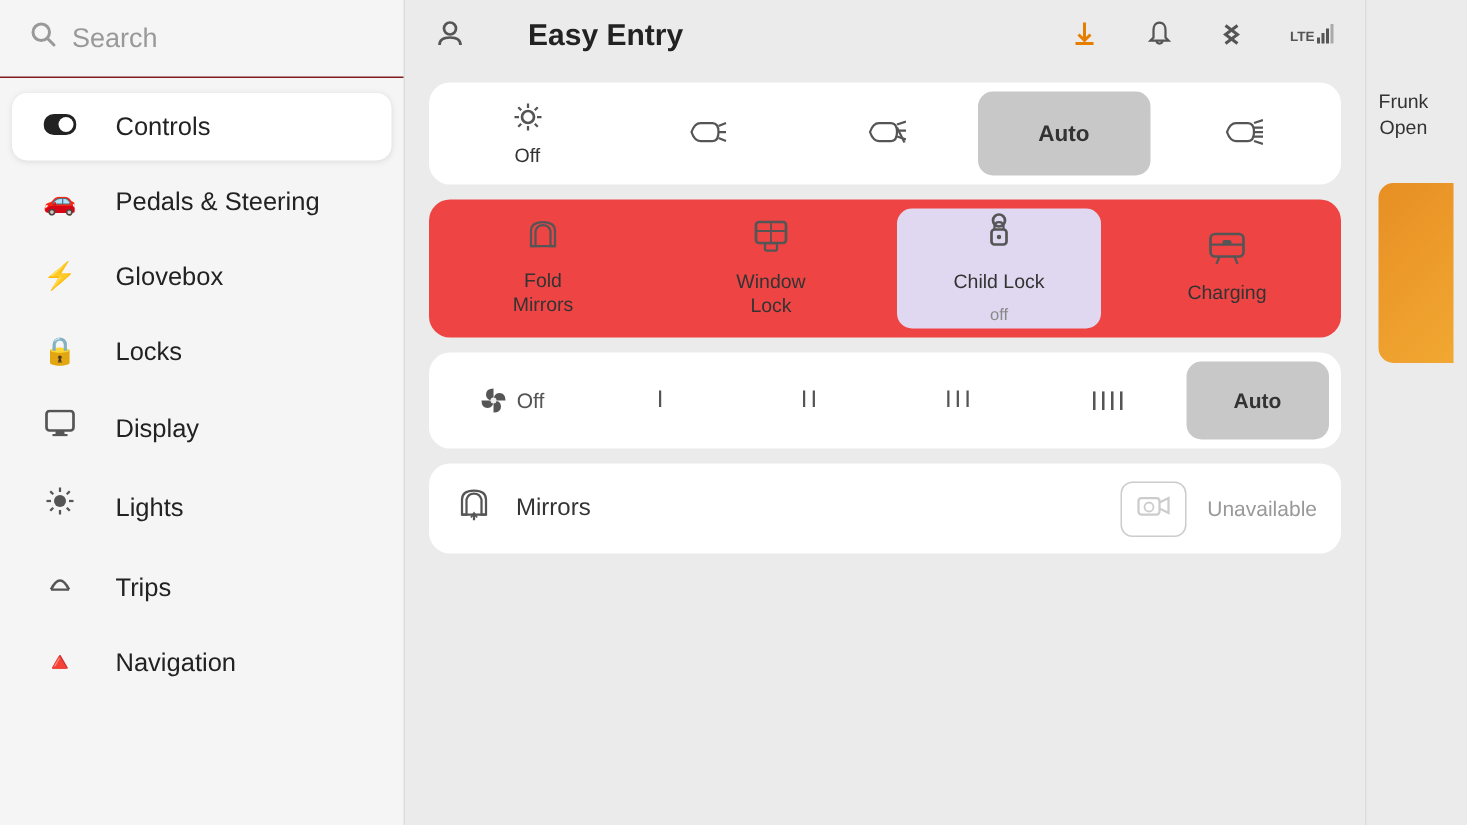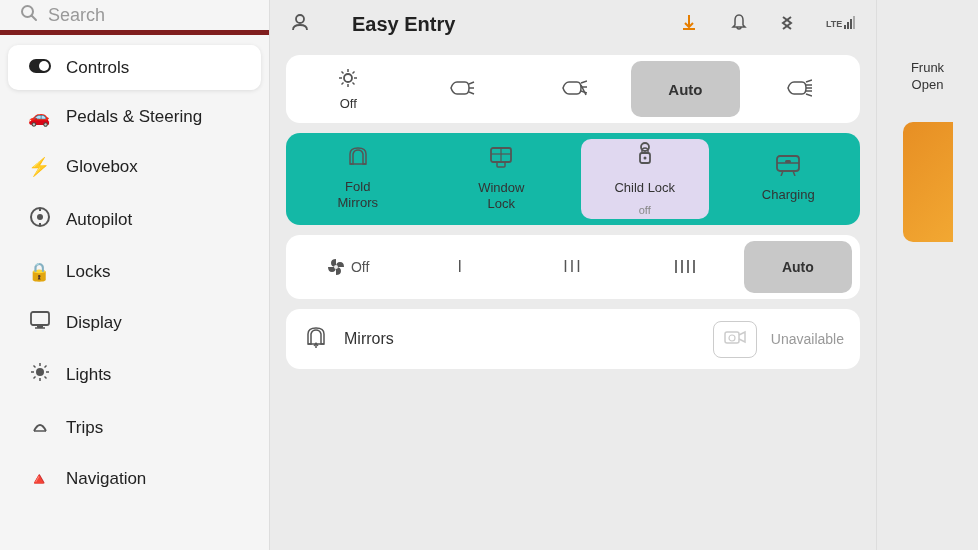--- a/index.html
+++ b/index.html
@@ -20,23 +20,23 @@
       height: 550px;
       display: flex;
       flex-direction: column;
       padding: 0;
       border-right: 1px solid #ddd;
     }
 
     .search-bar {
       display: flex;
       align-items: center;
-      padding: 4px 20px;
+      padding: 14px 20px;
       gap: 10px;
-      border-bottom: 5px solid #7f1d1d;
+      border-bottom: 1px solid #7f1d1d;
     }
 
     .search-bar .search-icon-wrap {
       color: #888;
       font-size: 16px;
     }
 
     .search-text {
       font-size: 18px;
       color: #999;
@@ -45,23 +45,23 @@
 
     .nav-items {
       display: flex;
       flex-direction: column;
       padding: 8px 0;
       overflow-y: auto;
     }
 
     .nav-item {
       display: flex;
-      align-items: center;
+      align-items: flex-end;
       padding: 12px 20px;
-      gap: 14px;
+      gap: 25px;
       cursor: pointer;
       border-radius: 10px;
       margin: 2px 8px;
     }
 
     .nav-item.active {
       background: #fff;
       box-shadow: 0 1px 4px rgba(0,0,0,0.1);
     }
 
@@ -164,21 +164,21 @@
       font-size: 13px;
       color: #333;
     }
 
     .light-btn.active {
       background: #c8c8c8;
     }
 
     
     .door-row {
-      background: #14b8a6;
+      background: #ef4444;
       border-radius: 14px;
       display: flex;
       align-items: stretch;
       padding: 6px 8px;
       gap: 16px;
     }
 
     .door-btn {
       flex: 1;
       min-height: 80px;
@@ -272,24 +272,24 @@
       padding: 6px 10px;
     }
 
     .unavailable-label {
       font-size: 14px;
       color: #999;
     }
 
     
     .side-panel {
-      width: 102px;
+      width: 68px;
       display: flex;
       flex-direction: column;
-      align-items: center;
+      align-items: flex-start;
       justify-content: flex-start;
       padding: 60px 8px 0 8px;
       background: #ebebeb;
       border-left: 1px solid #ddd;
     }
 
     .frunk-label {
       font-size: 13px;
       color: #333;
       font-weight: 500;
@@ -326,31 +326,20 @@
     <div class="nav-item">
       <span class="nav-icon">🚗</span>
       <span class="nav-label">Pedals &amp; Steering</span>
     </div>
 
     <div class="nav-item">
       <span class="nav-icon">⚡</span>
       <span class="nav-label">Glovebox</span>
     </div>
 
-    <div class="nav-item">
-      <span class="nav-icon">
-        <svg width="22" height="22" viewBox="0 0 22 22" fill="none">
-          <circle cx="11" cy="11" r="9" stroke="#555" stroke-width="2"></circle>
-          <circle cx="11" cy="11" r="3" fill="#555"></circle>
-          <line x1="11" y1="2" x2="11" y2="5" stroke="#555" stroke-width="2"></line>
-          <line x1="11" y1="17" x2="11" y2="20" stroke="#555" stroke-width="2"></line>
-        </svg>
-      </span>
-      <span class="nav-label">Autopilot</span>
-    </div>
 
     <div class="nav-item">
       <span class="nav-icon">🔒</span>
       <span class="nav-label">Locks</span>
     </div>
 
     <div class="nav-item">
       <span class="nav-icon">
         <svg width="20" height="18" viewBox="0 0 20 18" fill="none">
           <rect x="1" y="1" width="18" height="13" rx="2" stroke="#555" stroke-width="1.8"></rect>
@@ -564,20 +553,23 @@
             <path d="M9 9 Q4 9 4 5 Q4 1 9 1 Q9 6 9 9Z" fill="#555"></path>
             <circle cx="9" cy="9" r="2" fill="#eee"></circle>
           </svg>
           <span style="font-size:14px;color:#555;">Off</span>
         </span>
       </button>
       <button class="fan-btn">
         <span style="font-size:16px;color:#555;letter-spacing:2px;">I</span>
       </button>
       <button class="fan-btn">
+        <span style="font-size:16px;color:#555;letter-spacing:2px;">II</span>
+      </button>
+      <button class="fan-btn">
         <span style="font-size:16px;color:#555;letter-spacing:2px;">III</span>
       </button>
       <button class="fan-btn">
         <span style="font-size:18px;color:#555;letter-spacing:1px;">IIII</span>
       </button>
       <button class="fan-btn active">
         <span style="font-size:14px;font-weight:600;color:#333;">Auto</span>
       </button>
     </div>
 

